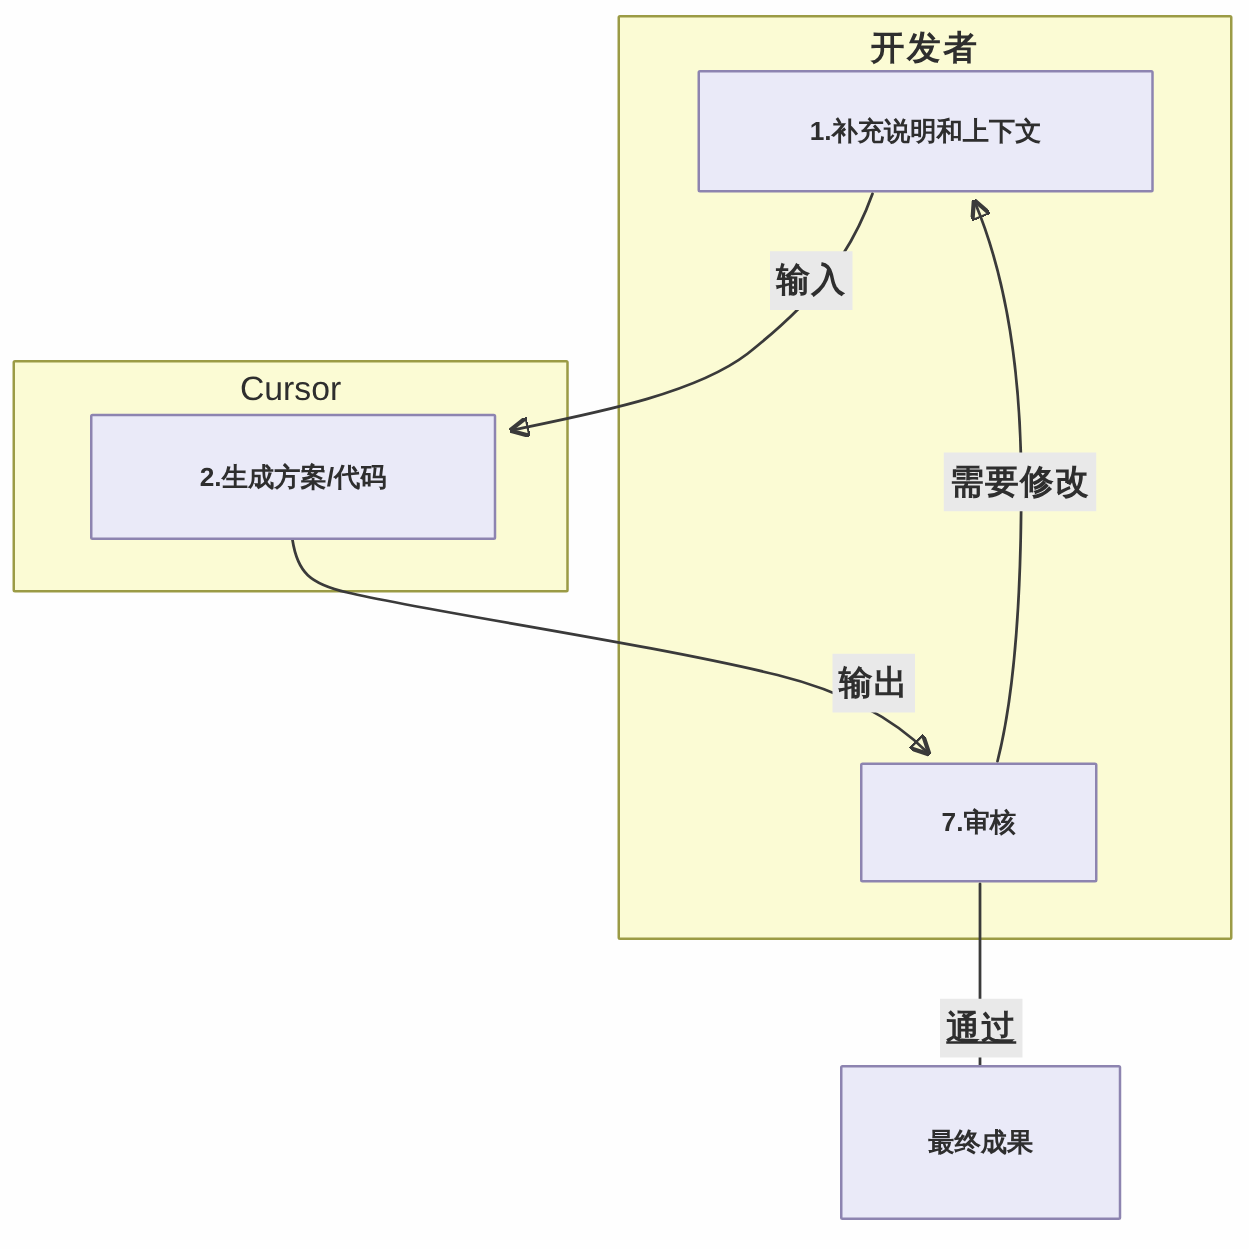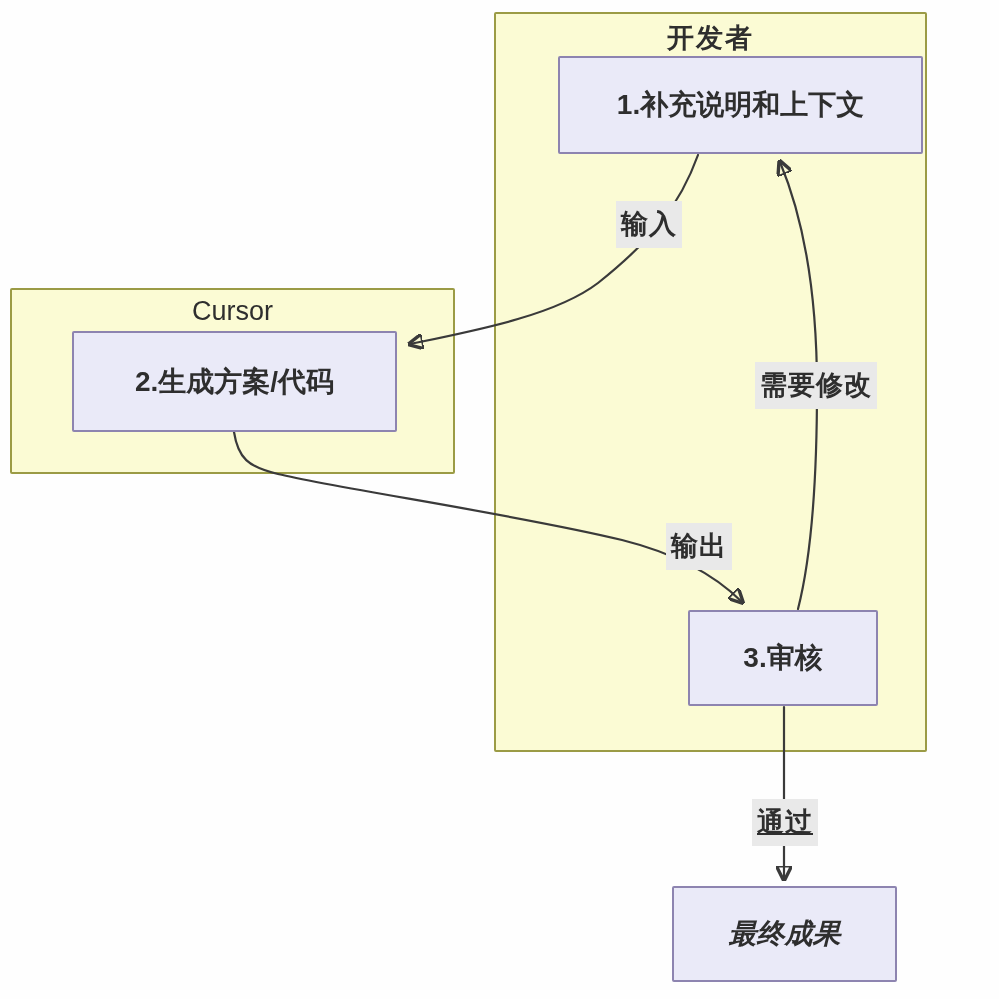--- a/index.html
+++ b/index.html
@@ -27,21 +27,21 @@
     letter-spacing:2px;
   }
   .container-title.latin{letter-spacing:0;font-weight:400;}
   .node{
     position:absolute;
     background:var(--node-fill,#eaeaf8);
     border:2px solid var(--node-border,#8d84b0);
     border-radius:2px;
     box-sizing:border-box;
     display:flex;align-items:center;justify-content:center;
-    font-size:28px;
+    font-size:21px;
     font-weight:600;
     z-index:3;
   }
   .edges{
     position:absolute;left:0;top:0;
     z-index:2;
     pointer-events:none;
   }
   .edges path{
     fill:none;
@@ -59,21 +59,21 @@
     line-height:1.15;
     z-index:4;
     white-space:nowrap;
   }
 </style>
 </head>
 <body>
 
 <div class="canvas">
 
-  <div class="container" style="left:494px;top:12px;width:433px;height:740px;">
+  <div class="container" style="left:494px;top:12px;width:492px;height:740px;">
     <div class="container-title">开发者</div>
   </div>
 
   <div class="container" style="left:10px;top:288px;width:445px;height:186px;">
     <div class="container-title latin">Cursor</div>
   </div>
 
   <svg class="edges" width="999" height="999" viewBox="0 0 999 999">
     <defs>
       <marker id="arrow" viewBox="0 0 10 10" refX="8.5" refY="5" markerWidth="7" markerHeight="7" orient="auto-start-reverse">
@@ -88,24 +88,24 @@
 
   <div class="node" style="left:558px;top:56px;width:365px;height:98px;">
     <span>1.补充说明和上下文</span>
   </div>
 
   <div class="node" style="left:72px;top:331px;width:325px;height:101px;">
     <span>2.生成方案/代码</span>
   </div>
 
   <div class="node" style="left:688px;top:610px;width:190px;height:96px;">
-    <span>3.审核</span>
+    <span>7.审核</span>
   </div>
 
-  <div class="node" style="left:672px;top:886px;width:225px;height:96px;font-style:italic;">
+  <div class="node" style="left:672px;top:852px;width:225px;height:124px;">
     <span>最终成果</span>
   </div>
 
   <div class="edge-label" style="left:616px;top:201px;">输入</div>
 
   <div class="edge-label" style="left:755px;top:362px;">需要修改</div>
 
   <div class="edge-label" style="left:666px;top:523px;">输出</div>
 
   <div class="edge-label" style="left:752px;top:799px;text-decoration:underline;">通过</div>

